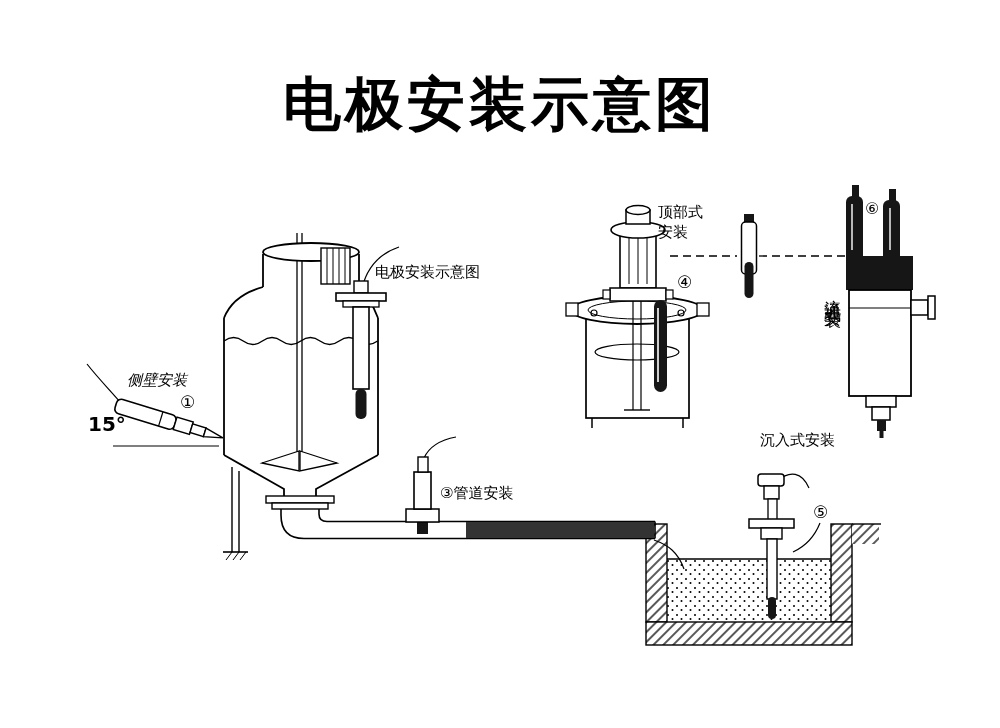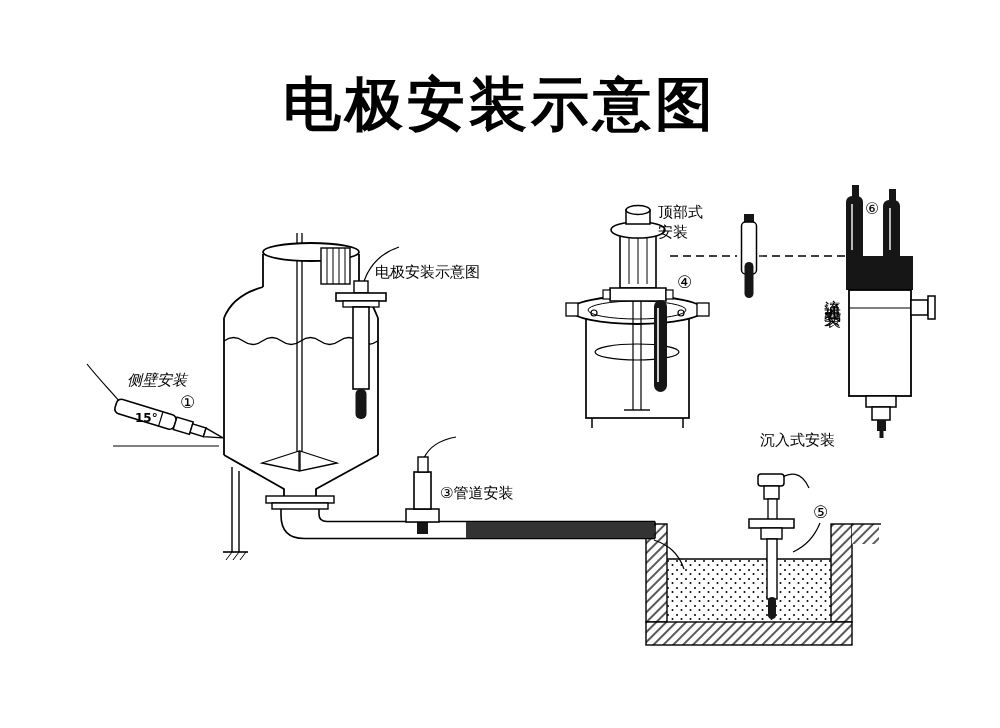--- a/index.html
+++ b/index.html
@@ -179,21 +179,21 @@
       <rect x="761" y="528" width="21" height="11" fill="#fff" stroke-width="1.4"></rect>
       <rect x="767" y="539" width="10" height="60" fill="#fff" stroke-width="1.4"></rect>
       <rect x="768" y="597" width="8" height="22" rx="4" fill="#161616" stroke="none"></rect>
     </g>
   </svg>
 
   <div class="title">电极安装示意图</div>
 
   <div class="lbl" style="left:127px;top:371px;font-size:15px;font-style:italic;">侧壁安装</div>
   <div class="lbl" style="left:180px;top:391px;font-size:17px;">①</div>
-  <div class="lbl" style="left:88px;top:411px;font-size:12px;font-weight:700;margin-left:47px;">15°</div>
+  <div class="lbl" style="left:88px;top:411px;font-size:20px;font-weight:700;">15°</div>
 
   <div class="lbl" style="left:375px;top:263px;font-size:15px;">电极安装示意图</div>
 
   <div class="lbl" style="left:440px;top:484px;font-size:15px;">③管道安装</div>
 
   <div class="lbl" style="left:658px;top:203px;font-size:15px;">顶部式
 安装</div>
   <div class="lbl" style="left:677px;top:271px;font-size:17px;">④</div>
 
   <div class="lbl" style="left:760px;top:431px;font-size:15px;">沉入式安装</div>

